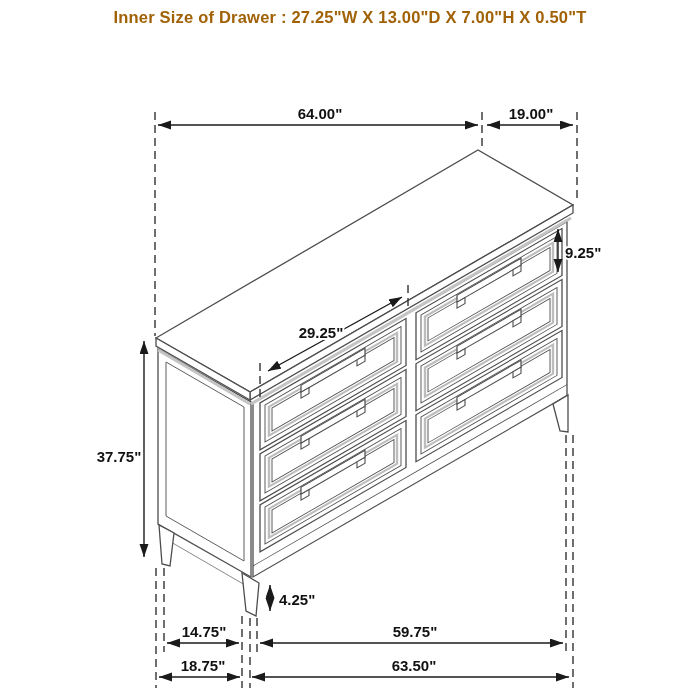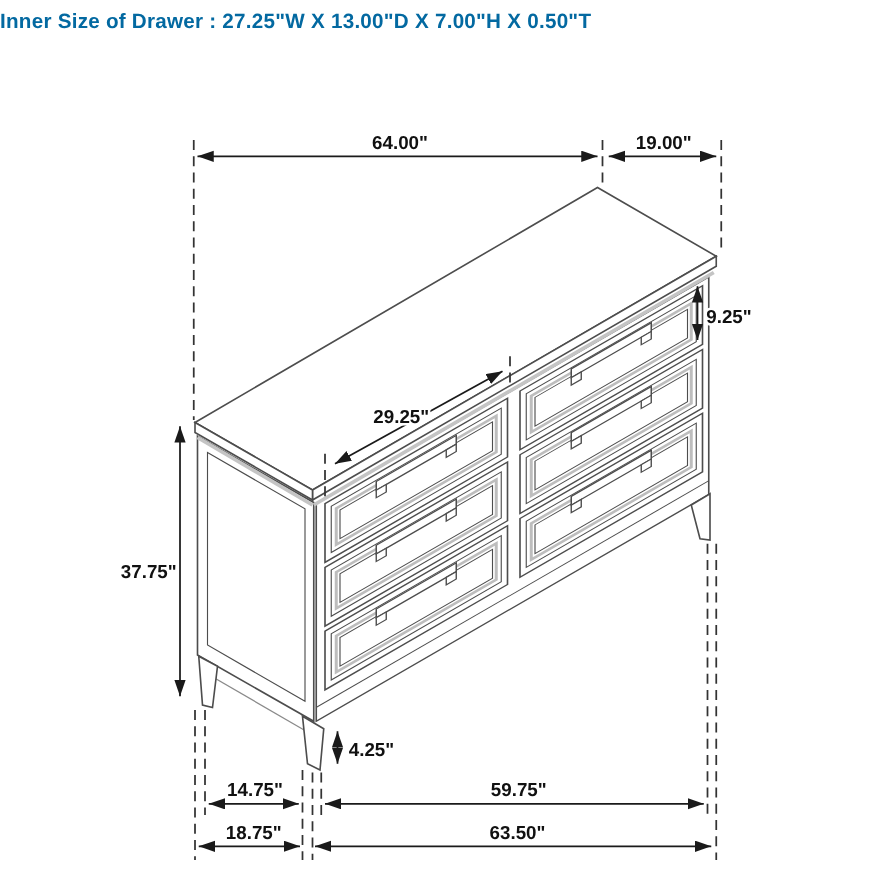--- a/index.html
+++ b/index.html
@@ -1,19 +1,19 @@
 <!DOCTYPE html>
 <html><head>
 <meta charset="utf-8">
 <style>
   html,body{margin:0;padding:0;background:#ffffff;}
   body{width:700px;height:700px;position:relative;overflow:hidden;
        font-family:"Liberation Sans",sans-serif;}
-  .title{position:absolute;top:8px;left:0;width:700px;
-         font-size:16.5px;font-weight:bold;color:#0369a1;letter-spacing:.2px;}
+  .title{position:absolute;top:8px;left:0;width:700px;text-align:center;
+         font-size:16.5px;font-weight:bold;color:#a16207;letter-spacing:.2px;}
   svg{position:absolute;top:0;left:0;}
   .dim-label{font-family:"Liberation Sans",sans-serif;font-size:15px;font-weight:bold;
              fill:#111;stroke:#ffffff;stroke-width:4px;paint-order:stroke;}
   .dimline{stroke:#1a1a1a;stroke-width:1.4;fill:none;}
   .ext{stroke:#333;stroke-width:1.4;stroke-dasharray:8 5;fill:none;}
   .wood{stroke:#4d4d4d;stroke-width:1.3;fill:#ffffff;}
   .wood-thin{stroke:#4d4d4d;stroke-width:.9;fill:none;}
   .shade{stroke:#c4c4c4;stroke-width:3;fill:none;}
 </style>
 </head>

